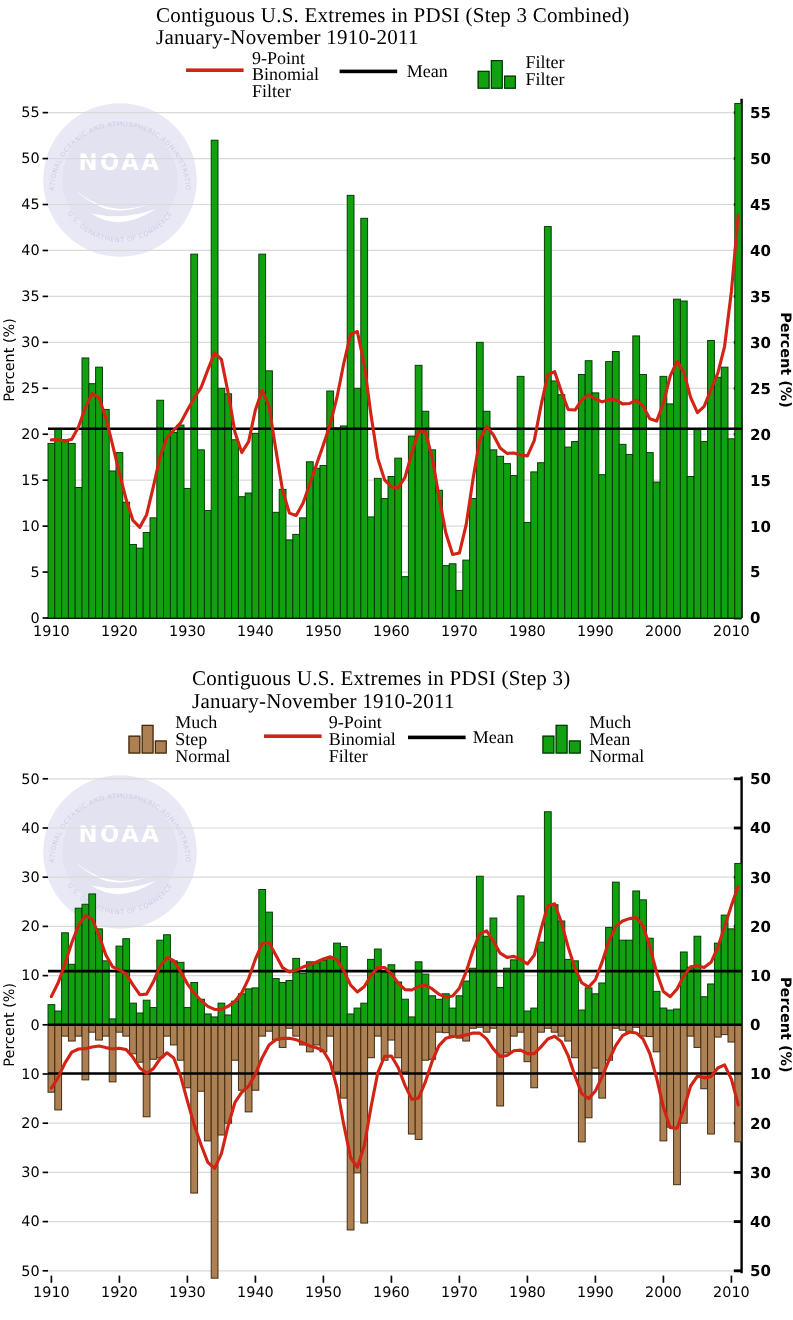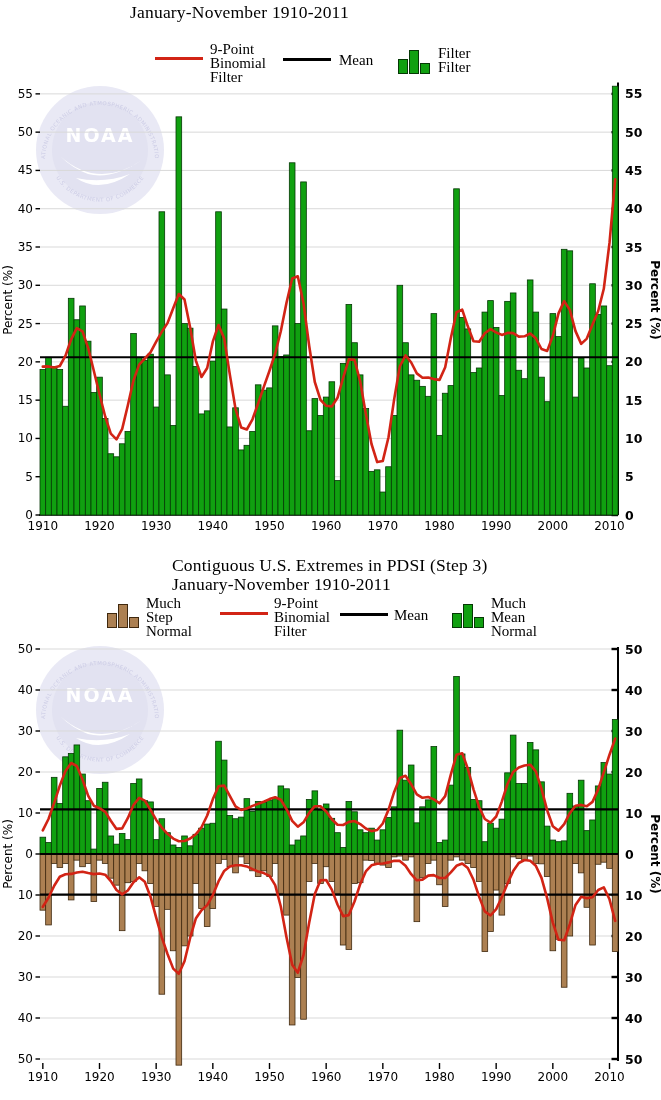--- a/index.html
+++ b/index.html
@@ -20,20 +20,21 @@
   .ylabb{font-size:12px;font-weight:bold;}
   .wmring{font-size:5.4px;letter-spacing:.5px;}
   .wmnoaa{font-size:19px;font-weight:bold;letter-spacing:2px;}
 </style>
 </head>
 <body>
 
 <div id="page">
 
   <div class="abs title" style="left:130px;top:3px;">
+    <div>Contiguous U.S. Extremes in PDSI (Step 3 Combined)</div>
     <div>January-November 1910-2011</div>
   </div>
 
   <div>
     <div class="abs legline" style="left:155px;top:57px;width:48px;background:#D22415;"></div>
     <div class="abs leg" style="left:210px;top:42px;">
       <span>9-Point</span>
       <span>Binomial</span>
       <span>Filter</span>
     </div>
@@ -43,21 +44,21 @@
       <i style="height:13px;background:#10A010;border-color:#053805;"></i>
       <i style="height:22px;background:#10A010;border-color:#053805;"></i>
       <i style="height:9px;background:#10A010;border-color:#053805;"></i>
     </div>
     <div class="abs leg" style="left:438px;top:46px;">
       <span>Filter</span>
       <span>Filter</span>
     </div>
   </div>
 
-  <div class="abs title" style="left:172px;top:556px;">
+  <div class="abs title" style="left:160px;top:556px;">
     <div>Contiguous U.S. Extremes in PDSI (Step 3)</div>
     <div>January-November 1910-2011</div>
   </div>
 
   <div>
     <div class="abs icon-bars" style="left:107px;top:602px;">
       <i style="height:13px;background:#AC8052;border-color:#3F280E;"></i>
       <i style="height:22px;background:#AC8052;border-color:#3F280E;"></i>
       <i style="height:9px;background:#AC8052;border-color:#3F280E;"></i>
     </div>

